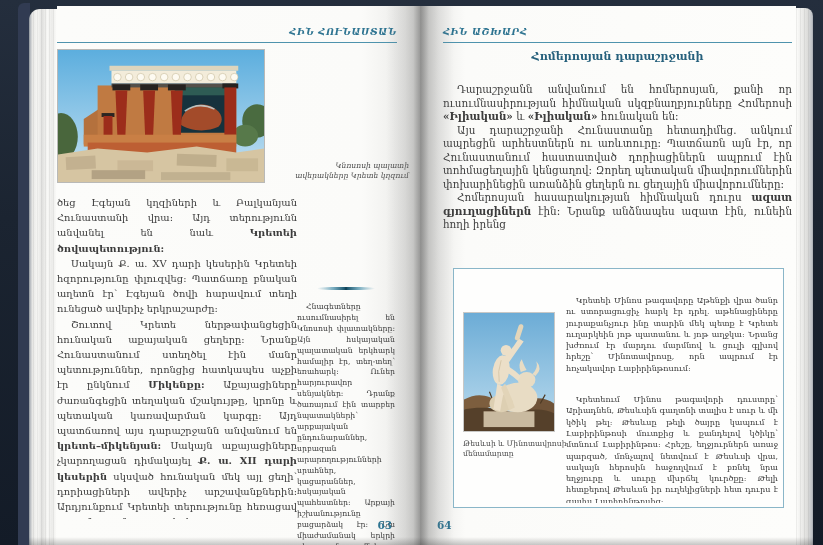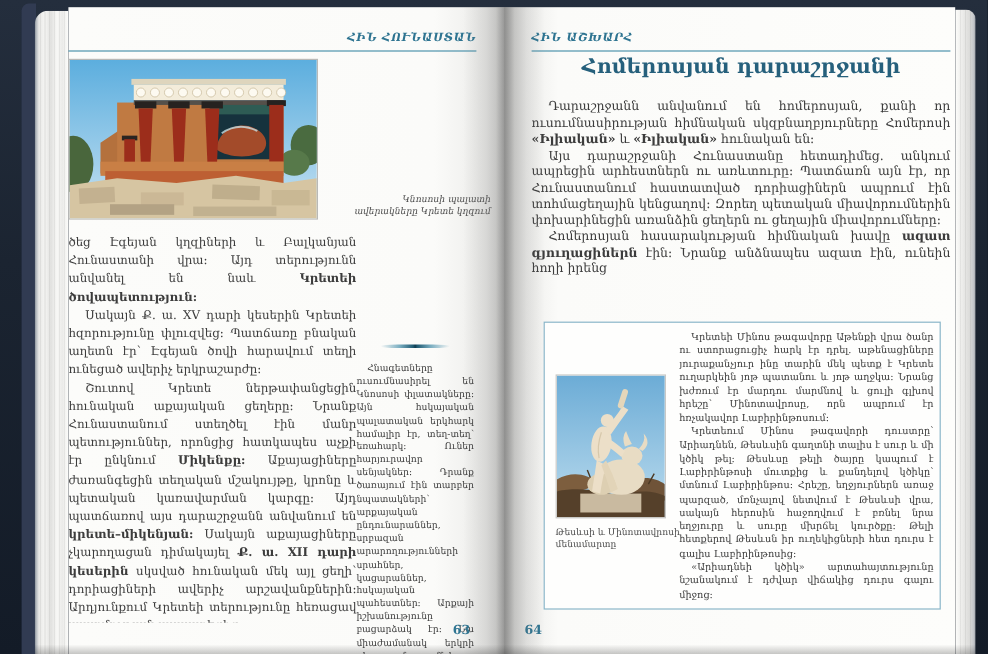--- a/index.html
+++ b/index.html
@@ -39,30 +39,30 @@
   .lp-body p { text-indent:14px; }
   .lp-body p.cont { text-indent:0; }
   .bseg { font-weight:bold; }
 
   .sidebar { position:absolute; left:240px; top:281px; width:98px; }
   .deco-divider { height:3px; width:58px; margin:0 auto; border-radius:50%/100%;
     background:linear-gradient(90deg, rgba(78,147,173,0) 0%, rgba(78,147,173,.75) 28%, #205b73 47%, #0e3c50 50%, #205b73 53%, rgba(78,147,173,.75) 72%, rgba(78,147,173,0) 100%); }
   .sidebar-text { margin:12px 0; font-size:7.7px; line-height:10.9px; text-align:justify; color:#3c3c3c; text-indent:9px; }
 
   
-  .rp-title { position:absolute; left:23px; top:43px; width:349px; text-align:center; font-weight:bold; font-size:17px; line-height:15.5px; color:#26607c; }
+  .rp-title { position:absolute; left:23px; top:43px; width:349px; text-align:center; font-weight:bold; font-size:11px; line-height:15.5px; color:#26607c; }
   .rp-body { position:absolute; left:23px; top:77px; width:349px; height:185px; overflow:hidden; font-size:10.4px; line-height:13.5px; color:#3c3c3c; text-align:justify; }
   .rp-body p { text-indent:14px; }
 
   .story-box { position:absolute; left:33px; top:262px; width:331px; height:240px; border:1px solid #8ab6c8; background:#fefefd; }
   .box-img { position:absolute; left:9px; top:43px; width:92px; height:120px; border:1px solid #c8c8c6; }
   .box-img svg { display:block; }
   .box-cap { position:absolute; left:9px; top:170px; width:104px; font-size:7.6px; line-height:9.8px; color:#4d4d4d; }
   .box-text { position:absolute; left:112px; top:6px; width:212px; height:228px; overflow:hidden; font-size:8.1px; line-height:11.3px; text-align:justify; color:#3c3c3c; }
-  .box-text p { text-indent:10px; }
+  .box-text p { text-indent:10px;margin-top:20px; }
 </style>
 </head>
 <body>
 
 <div class="stage">
 
   <div class="cover-left"></div>
   <div class="edge-left"></div>
 
   <div class="page page-left">
@@ -152,21 +152,21 @@
   <div class="page page-right">
     <div class="running-head">ՀԻՆ ԱՇԽԱՐՀ</div>
 
     <div class="rp-title">
       <div>Հոմերոսյան դարաշրջանի</div>
     </div>
 
     <div class="rp-body">
       <p><span>Դարաշրջանն անվանում են հոմերոսյան, քանի որ ուսումնասիրության հիմնական սկզբնաղբյուրները Հոմերոսի </span><span class="bseg">«Իլիական»</span><span> և </span><span class="bseg">«Իլիական»</span><span> հունական են:</span></p>
       <p><span>Այս դարաշրջանի Հունաստանը հետադիմեց. անկում ապրեցին արհեստներն ու առևտուրը: Պատճառն այն էր, որ Հունաստանում հաստատված դորիացիներն ապրում էին տոհմացեղային կենցաղով: Զորեղ պետական միավորումներին փոխարինեցին առանձին ցեղերն ու ցեղային միավորումները:</span></p>
-      <p><span>Հոմերոսյան հասարակության հիմնական խավը </span><span class="bseg">ազատ գյուղացիներն</span><span> էին: Նրանք անձնապես ազատ էին, ունեին հողի իրենց</span></p>
+      <p><span>Հոմերոսյան հասարակության հիմնական դուրս </span><span class="bseg">ազատ գյուղացիներն</span><span> էին: Նրանք անձնապես ազատ էին, ունեին հողի իրենց</span></p>
     </div>
 
     <div class="story-box">
       <div class="box-img">
         <svg viewBox="0 0 92 120" width="100%" height="100%" preserveAspectRatio="none">
           <defs>
             <linearGradient id="gsk2" x1="0" y1="0" x2="0" y2="1">
               <stop offset="0" stop-color="#6cacd6"></stop>
                 <stop offset="1" stop-color="#bcdcee"></stop>
             </linearGradient>

